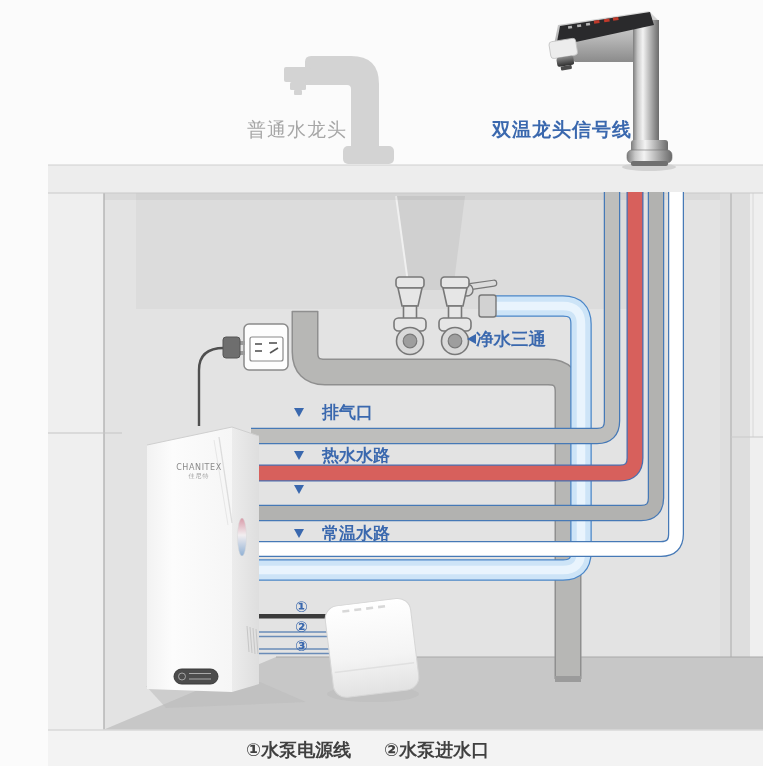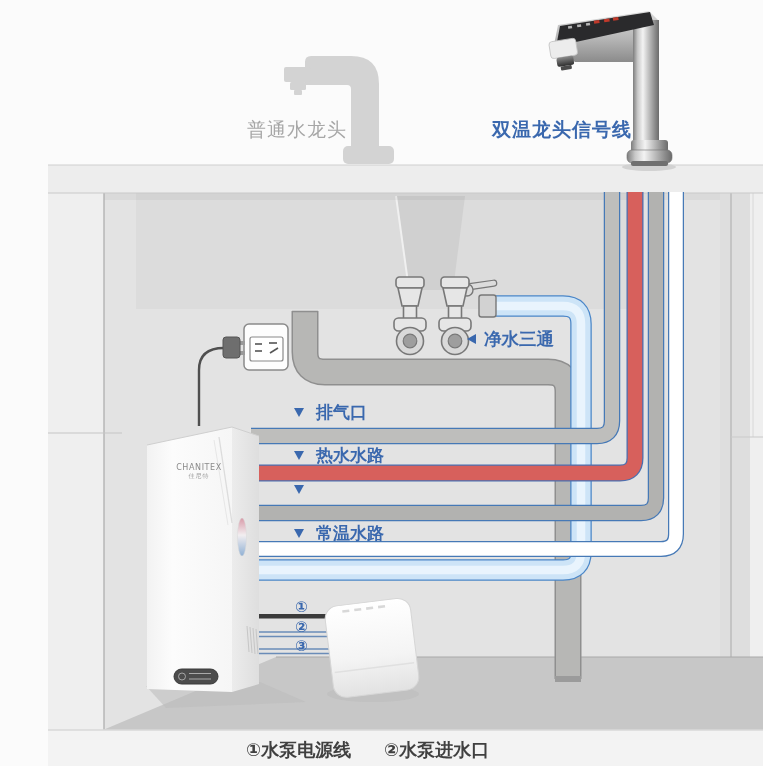--- a/index.html
+++ b/index.html
@@ -3,27 +3,27 @@
 <meta charset="utf-8">
 <style>
   html,body{margin:0;padding:0;background:#fbfbfb;}
   .stage{position:relative;width:763px;height:766px;overflow:hidden;
          font-family:"DejaVu Sans","Liberation Sans",sans-serif;margin-left:48px;}
   .stage svg{position:absolute;left:0;top:0;z-index:1;}
   .lbl{position:absolute;z-index:5;white-space:nowrap;}
   .faucet-label{font-size:19px;letter-spacing:1px;}
   .ordinary{color:#a7a7a7;left:196px;top:117px;width:106px;text-align:center;}
   .smart{color:#3a68ae;font-weight:600;left:444px;top:117px;width:132px;text-align:center;}
-  .pipe-row{display:flex;align-items:center;gap:12px;left:246px;
+  .pipe-row{display:flex;align-items:center;gap:18px;left:246px;
             color:#3a68ae;font-weight:600;font-size:17px;}
   .tri-down{width:0;height:0;border-left:5.5px solid transparent;
             border-right:5.5px solid transparent;border-top:9px solid #3a68ae;}
   .tri-left{width:0;height:0;border-top:5.5px solid transparent;
             border-bottom:5.5px solid transparent;border-right:9px solid #3a68ae;}
-  .tee-row{display:flex;align-items:center;gap:8px;left:419px;top:327px;
+  .tee-row{display:flex;align-items:center;gap:0;left:419px;top:327px;
            color:#3a68ae;font-weight:600;font-size:17.5px;}
   .callout{color:#3a68ae;font-weight:600;font-size:15px;left:247px;}
   .legend-item{color:#404040;font-weight:600;font-size:18px;top:738px;}
   .watermark{right:6px;top:719px;font-size:21px;font-weight:bold;color:#3d3d3d;
              text-shadow:-1px -1px 0 #fff,1px -1px 0 #fff,-1px 1px 0 #fff,1px 1px 0 #fff,0 0 4px #fff;}
   .brand{left:112px;top:463px;width:78px;text-align:center;color:#8a8a8a;z-index:6;}
   .brand .b1{font-size:8px;letter-spacing:.6px;font-weight:400;}
   .brand .b2{font-size:6px;color:#9c9c9c;letter-spacing:1px;}
 </style>
 </head>

